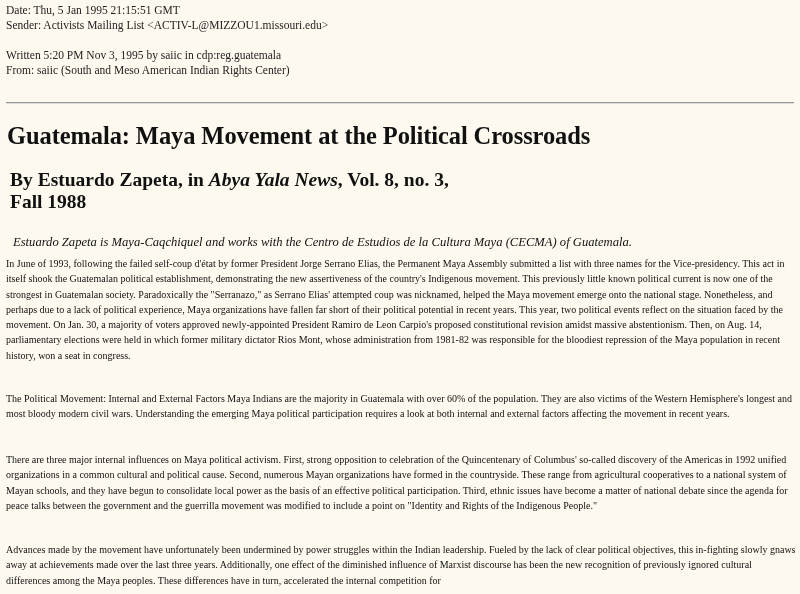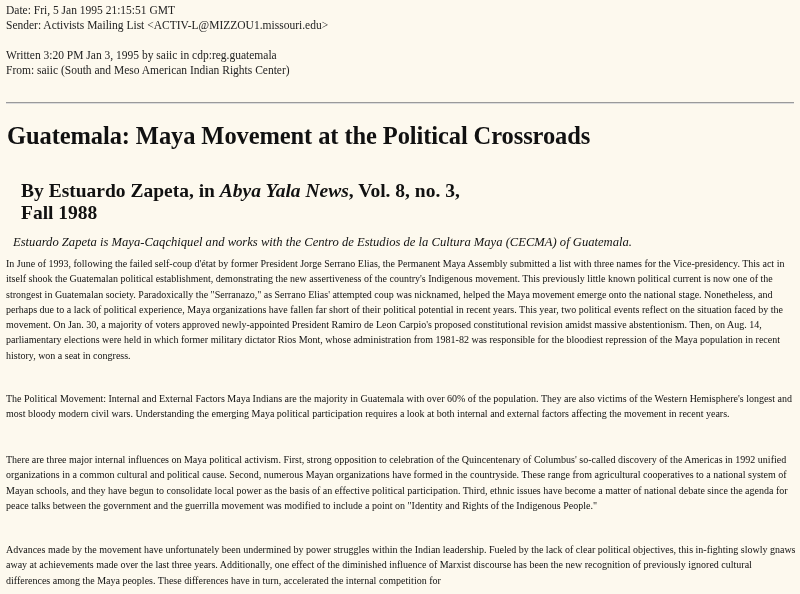--- a/index.html
+++ b/index.html
@@ -40,21 +40,21 @@
     margin: 1px;
     font-size: 24.5px;
     line-height: 30px;
     font-weight: bold;
     letter-spacing: -0.1px;
   }
   h2 {
     position: absolute;
     left: 6px;
     top: 165px;
-    margin: 15px;
+    margin: 4px;
     font-size: 19.5px;
     line-height: 22px;
     font-weight: bold;
   }
   h2 i { font-style: italic; }
   .byline-note {
     position: absolute;
     left: 6px;
     top: 227px;
     margin: 7px;
@@ -72,24 +72,24 @@
   }
   #p1 { top: 256px; }
   #p2 { top: 391px; }
   #p3 { top: 452px; }
   #p4 { top: 542px; }
 </style>
 </head>
 <body>
 
 <div class="headers">
-  <div>Date: Fri, 5 Jan 1995 21:15:51 GMT</div>
+  <div>Date: Thu, 5 Jan 1995 21:15:51 GMT</div>
   <div>Sender: Activists Mailing List &lt;ACTIV-L@MIZZOU1.missouri.edu&gt;</div>
   <div class="gap"></div>
-  <div>Written 3:20 PM Jan 3, 1995 by saiic in cdp:reg.guatemala</div>
+  <div>Written 5:20 PM Nov 3, 1995 by saiic in cdp:reg.guatemala</div>
   <div>From: saiic (South and Meso American Indian Rights Center)</div>
 </div>
 
 <div class="rule"></div>
 
 <h1>Guatemala: Maya Movement at the Political Crossroads</h1>
 
 <h2><span>By Estuardo Zapeta, in </span><i>Abya Yala News</i><span>, Vol. 8, no. 3,</span><br><span>Fall 1988</span></h2>
 
 <p class="byline-note">Estuardo Zapeta is Maya-Caqchiquel and works with the Centro de Estudios de la Cultura Maya (CECMA) of Guatemala.</p>

